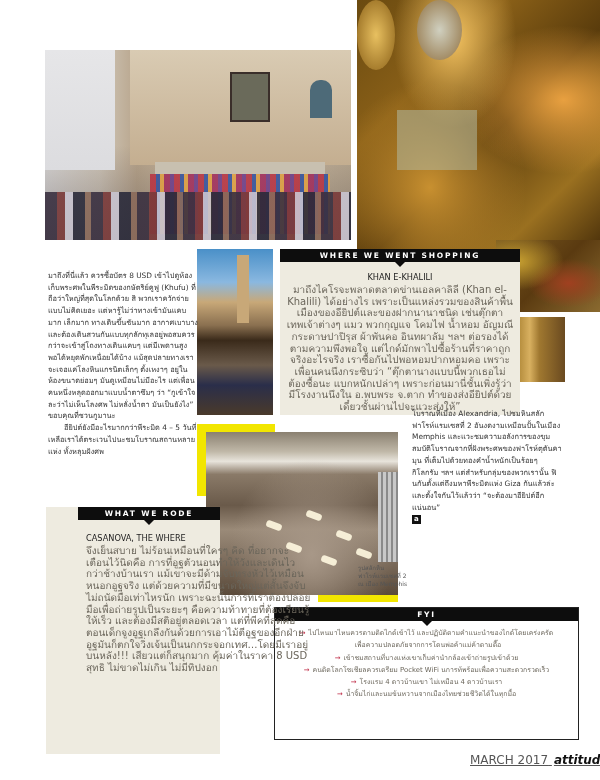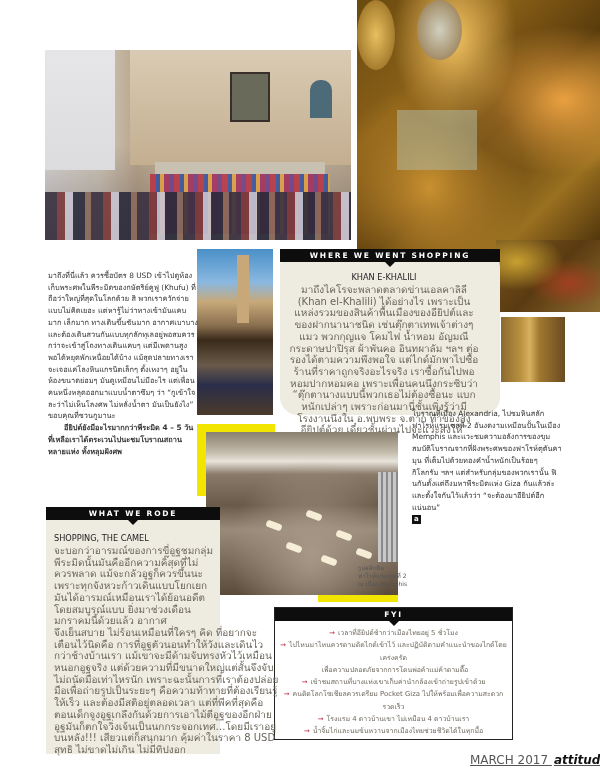--- a/index.html
+++ b/index.html
@@ -63,41 +63,41 @@
       linear-gradient(180deg,#8a8070 0%,#c0b8a8 12%,#e8e4dc 18%,#8a7a68 26%,#6a5a4a 45%,#9a8a78 60%,#7a6a5a 80%,#5a4a3a 100%); }
   #photo-ramesses .light { position:absolute; width:16px; height:7px; background:#fff8e0; border-radius:3px; transform: rotate(20deg); opacity:.9; }
   #photo-ramesses .wall { position:absolute; right:0; top:40px; width:20px; height:90px; background: repeating-linear-gradient(90deg,#c8c8c8 0 3px,#8a8a8a 3px 5px); }
 
   #ramesses-caption { position:absolute; left:358px; top:564px; width:60px; font-size:6px; line-height:8px; color:#555; }
 
   
   .body-text { position:absolute; font-size:7.4px; line-height:11.7px; color:#333; }
   #col-left-text { left: 48px; top: 242px; width: 150px; margin-top: 28px; }
   #col-left-text p { text-indent: 0; }
-  #col-left-text p.indent { text-indent: 16px; font-weight: bold; }
+  #col-left-text p.indent { text-indent: 16px; }
   #col-right-text { left: 412px; top: 408px; width: 150px; }
 
   .end-mark { display:inline-block; background:#111; color:#fff; font-size:7px; line-height:9px; padding:0 2px; font-weight:bold; margin-top:2px; }
 
   
   .section-box { position:absolute; background:#eeebe0; }
   .section-header { position:relative; background:#0d0d0d; color:#fff; text-align:center; font-size:7.5px; font-weight:bold; letter-spacing:1.8px; height:13px; line-height:13px; }
   .section-header .pointer { position:absolute; left:50%; bottom:-5px; margin-left:-5px; width:0; height:0; border-left:5px solid transparent; border-right:5px solid transparent; border-top:5px solid #0d0d0d; }
   .section-title { font-size:8.2px; color:#222; margin-bottom:2px; }
   .section-body { font-size:10px; line-height:11.7px; color:#6a655a; }
 
-  #shopping-box { left: 280px; top: 249px; width: 220px; height: 166px; border-radius: 18px; }
-  #shopping-box .inner { padding: 10px 18px 0 6px; text-align:center; }
+  #shopping-box { left: 280px; top: 249px; width: 240px; height: 166px; }
+  #shopping-box .inner { padding: 10px 6px 0 6px; text-align:center; }
 
-  #rode-box { left: 46px; top: 507px; width: 174px; height: 247px; }
+  #rode-box { left: 46px; top: 507px; width: 174px; height: 247px; padding-left: 32px; }
   #rode-box .inner { padding: 13px 6px 0 8px; }
   #rode-box .section-body { width: 174px; }
 
   
-  #fyi-box { position:absolute; left: 274px; top: 607px; width: 239px; height: 133px; border: 1.5px solid #222; background:#fff; }
+  #fyi-box { position:absolute; left: 274px; top: 607px; width: 305px; height: 133px; border: 1.5px solid #222; background:#fff; }
   #fyi-box .section-header { height:13px; }
   #fyi-list { list-style:none; text-align:center; padding-top: 6px; font-size:6.9px; line-height:12.3px; color:#6a655a; }
   #fyi-list .arrow { color:#c0304a; margin-right:3px; }
 
   
   #footer { position:absolute; left: 470px; top: 753px; width: 120px; font-size:12px; color:#555; white-space:nowrap;text-decoration:underline; }
   #footer .brand { font-weight:bold; color:#111; font-style:italic; margin-left:2px; }
   #footer .page { margin-left: 18px; }
 </style>
 </head>
@@ -163,37 +163,35 @@
   <p>โบราณที่เมือง Alexandria, ไปชมหินสลักฟาโรห์แรมเซสที่ 2 อันงดงามเหมือนปั้นในเมือง Memphis และแวะชมความอลังการของขุมสมบัติโบราณจากที่ฝังพระศพของฟาโรห์ตุตันคามุน ที่เต็มไปด้วยทองคำน้ำหนักเป็นร้อยๆ กิโลกรัม ฯลฯ แต่สำหรับกลุ่มของพวกเรานั้น ฟินกันตั้งแต่ถึงมหาพีระมิดแห่ง Giza กันแล้วล่ะ และตั้งใจกันไว้แล้วว่า “จะต้องมาอียิปต์อีกแน่นอน”</p>
   <span class="end-mark">a</span>
 </div>
 
 <div id="rode-box" class="section-box">
   <div class="section-header">
     <span>WHAT WE RODE</span>
     <span class="pointer"></span>
   </div>
   <div class="inner">
-    <div class="section-title">SHOPPING, THE CAMEL</div>
-    <div class="section-body" style="width:160px">จะบอกว่าอารมณ์ของการขี่อูฐชมกลุ่มพีระมิดนั้นมันคืออีกความคิ๊สุดที่ไม่ควรพลาด แม้จะกลัวอูฐก็ควรขึ้นนะ เพราะทุกจังหวะก้าวเดินแบบโยกเยกมันได้อารมณ์เหมือนเราได้ย้อนอดีตโดยสมบูรณ์แบบ ยิ่งมาช่วงเดือนมกราคมนี้ด้วยแล้ว อากาศ</div>
+    <div class="section-title">CASANOVA, THE WHERE</div>
     <div class="section-body" style="width:225px;position:relative;z-index:2">จึงเย็นสบาย ไม่ร้อนเหมือนที่ใครๆ คิด ที่อยากจะเตือนไว้นิดคือ การที่อูฐตัวนอนทำให้วังและเดินไวกว่าช้างบ้านเรา แม้เขาจะมีด้ามจับทรงหัวไว้เหมือนหนอกอูฐจริง แต่ด้วยความที่มีขนาดใหญ่แต่สั้นจึงจับไม่ถนัดมือเท่าไหรนัก เพราะฉะนั้นการที่เราต้องปล่อยมือเพื่อถ่ายรูปเป็นระยะๆ คือความท้าทายที่ต้องเรียนรู้ให้เร็ว และต้องมีสติอยู่ตลอดเวลา แต่ที่พีคที่สุดคือตอนเด็กจูงอูฐเกลึงกันด้วยการเอาไม้ตีอูฐของอีกฝ่าย อูฐมันก็ตกใจวิ่งเจ้นเป็นนกกระจอกเทศ…โดยมีเราอยู่บนหลัง!!! เสียวแต่ก็สนุกมาก คุ้มค่าในราคา 8 USD สุทธิ ไม่ขาดไม่เกิน ไม่มีทิปงอก</div>
   </div>
 </div>
 
 <div id="fyi-box">
   <div class="section-header">
     <span>FYI</span>
     <span class="pointer"></span>
   </div>
   <ul id="fyi-list">
-    <li><span class="arrow">→</span><span>เวลาที่อียิปต์ช้ากว่าเมืองไทยอยู่ 5 ชั่วโมง</span></li>
     <li><span class="arrow">→</span><span>ไปไหนมาไหนควรตามติดไกด์เข้าไว้ และปฏิบัติตามคำแนะนำของไกด์โดยเคร่งครัด</span></li>
     <li><span class="arrow"></span><span>เพื่อความปลอดภัยจากการโดนพ่อค้าแม่ค้าตามตื๊อ</span></li>
     <li><span class="arrow">→</span><span>เข้าชมสถานที่บางแห่งเขาเก็บค่านำกล้องเข้าถ่ายรูปเข้าด้วย</span></li>
-    <li><span class="arrow">→</span><span>คนติดโลกโซเชียลควรเตรียม Pocket Giza ไปให้พร้อมเพื่อความสะดวกรวดเร็ว</span></li>
+    <li><span class="arrow">→</span><span>คนติดโลกโซเชียลควรเตรียม Pocket WiFi นการท้พร้อมเพื่อความสะดวกรวดเร็ว</span></li>
     <li><span class="arrow">→</span><span>โรงแรม 4 ดาวบ้านเขา ไม่เหมือน 4 ดาวบ้านเรา</span></li>
     <li><span class="arrow">→</span><span>น้ำจิ้มไก่และนมข้นหวานจากเมืองไทยช่วยชีวิตได้ในทุกมื้อ</span></li>
   </ul>
 </div>
 
 <div id="footer">
   <span>MARCH 2017</span>
   <span class="brand">attitude</span>
   <span class="page">69</span>
 </div>

